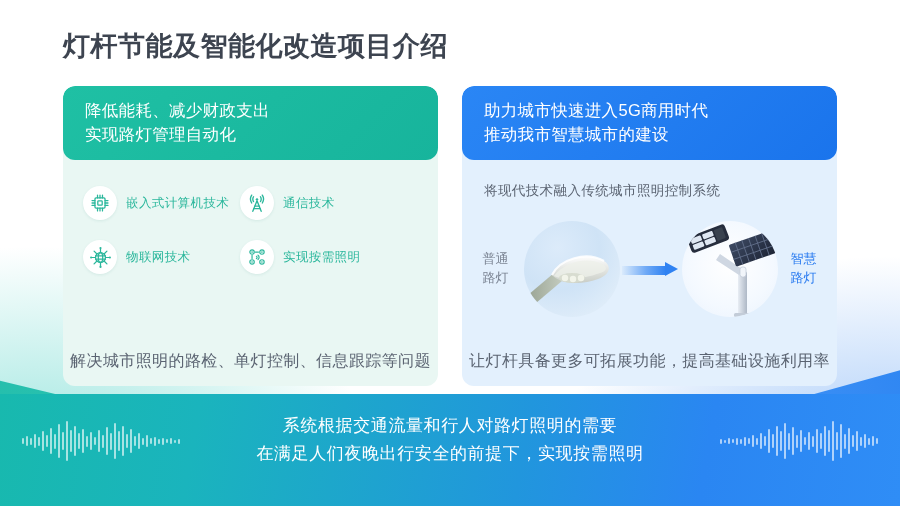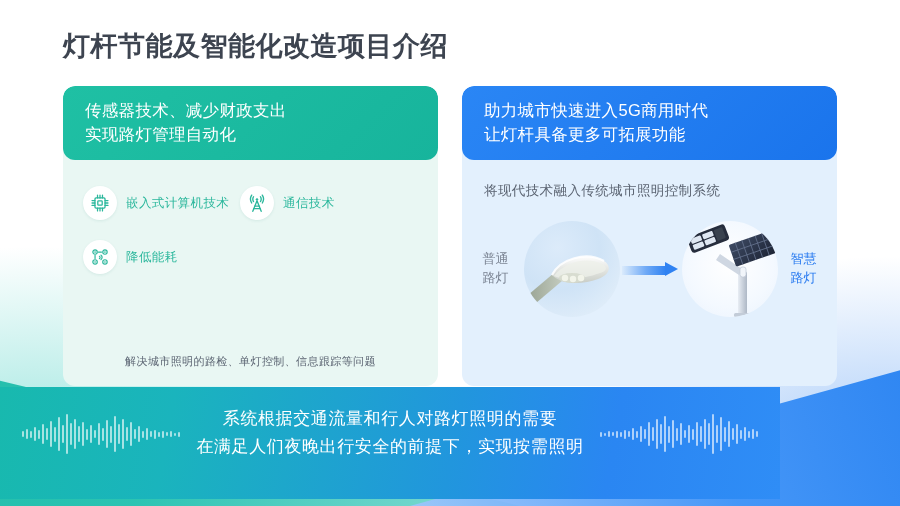--- a/index.html
+++ b/index.html
@@ -115,25 +115,25 @@
   }
 
   
   .lamp-art{position:absolute;inset:0;}
 
   
   .card-foot{
     position:absolute;left:0;bottom:0;width:100%;height:50px;
     display:flex;align-items:center;justify-content:center;box-sizing:border-box;
   }
-  .card-foot-text{font-size:11px;color:#5b6472;letter-spacing:.4px;white-space:nowrap;}
+  .card-foot-text{font-size:16px;color:#5b6472;letter-spacing:.4px;white-space:nowrap;}
 
   
   .banner{
-    position:absolute;left:0;bottom:7px;width:780px;height:112px;
+    position:absolute;left:0;bottom:0;width:900px;height:112px;
     background:linear-gradient(100deg,#18b9ae 0%,#1ab4bd 22%,#2196dd 58%,#2a86f2 78%,#2f8df6 100%);
     overflow:hidden;
   }
   .banner-text{
     position:absolute;left:0;right:0;top:18px;
     text-align:center;color:#ffffff;font-size:17px;line-height:1.62;
     white-space:pre-line;letter-spacing:.6px;
   }
   .wave{position:absolute;top:18px;height:58px;display:flex;align-items:center;gap:2px;}
   .wave.left{left:22px;}
@@ -149,21 +149,21 @@
   <div class="bg-soft-left"></div>
   <div class="bg-soft-right"></div>
   <div class="bg-wedge-left"></div>
   <div class="bg-wedge-right"></div>
 
   <div class="page-title">灯杆节能及智能化改造项目介绍</div>
 
   <div class="card left">
 
     <div class="card-head">
-      <div class="card-head-text">传感器技术、减少财政支出
+      <div class="card-head-text">降低能耗、减少财政支出
 实现路灯管理自动化</div>
     </div>
 
 
     <div class="tech-grid">
 
       <div class="tech-item">
         <span class="tech-badge">
           <svg width="22" height="22" viewBox="0 0 24 24" fill="none" stroke="#2bb79c" stroke-width="1.4" stroke-linecap="round">
             <rect x="6.5" y="6.5" width="11" height="11" rx="1.2"></rect>
@@ -183,51 +183,67 @@
             <path d="M8.2 5.2a5 5 0 0 0 0 5.2M15.8 5.2a5 5 0 0 1 0 5.2"></path>
             <path d="M6.2 3.4a8 8 0 0 0 0 8.6M17.8 3.4a8 8 0 0 1 0 8.6"></path>
             <circle cx="12" cy="8" r="1.3" fill="#2bb79c" stroke="none"></circle>
             <path d="M12 9.6 L7.4 21 M12 9.6 L16.6 21"></path>
             <path d="M9.6 15.4h4.8M8.6 18.2h6.8"></path>
           </svg>
         </span>
         <span class="tech-label">通信技术</span>
       </div>
 
+      <div class="tech-item">
+        <span class="tech-badge">
+          <svg width="23" height="23" viewBox="0 0 24 24" fill="none" stroke="#2bb79c" stroke-width="1.3" stroke-linecap="round">
+            <circle cx="12" cy="12" r="5.2"></circle>
+            <ellipse cx="12" cy="12" rx="2.3" ry="5.2"></ellipse>
+            <path d="M6.9 10.2h10.2M6.9 13.8h10.2"></path>
+            <path d="M12 6.8V2.6M12 21.4v-4.2M6.8 12H2.6M21.4 12h-4.2"></path>
+            <path d="M8.3 8.3 5.3 5.3M15.7 15.7l3 3M15.7 8.3l3-3M8.3 15.7l-3 3"></path>
+            <circle cx="12" cy="2.2" r="1.1" fill="#2bb79c" stroke="none"></circle>
+            <circle cx="12" cy="21.8" r="1.1" fill="#2bb79c" stroke="none"></circle>
+            <circle cx="2.2" cy="12" r="1.1" fill="#2bb79c" stroke="none"></circle>
+            <circle cx="21.8" cy="12" r="1.1" fill="#2bb79c" stroke="none"></circle>
+          </svg>
+        </span>
+        <span class="tech-label">物联网技术</span>
+      </div>
 
       <div class="tech-item">
         <span class="tech-badge">
           <svg width="22" height="22" viewBox="0 0 24 24" fill="none" stroke="#2bb79c" stroke-width="1.3" stroke-linecap="round">
             <circle cx="6.6" cy="6.6" r="2.4"></circle>
             <circle cx="17.4" cy="6.6" r="2.4"></circle>
             <circle cx="6.6" cy="17.4" r="2.4"></circle>
             <circle cx="17.4" cy="17.4" r="2.4"></circle>
             <circle cx="6.6" cy="6.6" r="0.9" fill="#2bb79c" stroke="none"></circle>
             <circle cx="17.4" cy="6.6" r="0.9" fill="#2bb79c" stroke="none"></circle>
             <circle cx="6.6" cy="17.4" r="0.9" fill="#2bb79c" stroke="none"></circle>
             <circle cx="17.4" cy="17.4" r="0.9" fill="#2bb79c" stroke="none"></circle>
             <path d="M10.2 6.6h3.4M6.6 10.2v3.4"></path>
             <path d="M11.4 11.2c.9.5.9 1.9 0 2.5M13.1 10c1.6 1 1.6 3.7 0 4.8"></path>
           </svg>
         </span>
-        <span class="tech-label">降低能耗</span>
+        <span class="tech-label">实现按需照明</span>
       </div>
 
     </div>
 
     <div class="card-foot">
       <span class="card-foot-text">解决城市照明的路检、单灯控制、信息跟踪等问题</span>
     </div>
   </div>
 
   <div class="card right">
 
     <div class="card-head">
       <div class="card-head-text">助力城市快速进入5G商用时代
-让灯杆具备更多可拓展功能</div>
+推动我市智慧城市的建设</div>
     </div>
 
     <div class="card-sub">将现代技术融入传统城市照明控制系统</div>
 
     <div class="lamp-row">
 
       <div class="lamp-side">普通
 路灯</div>
 
       <div class="lamp-circle plain">
@@ -287,20 +303,23 @@
           </g>
           <rect x="58" y="46" width="6" height="10" rx="2.4" fill="#f1f5fa" stroke="#c4cdd9" stroke-width=".8"></rect>
           <rect x="52" y="92" width="17" height="4" rx="1.6" fill="#c3ccd8"></rect>
         </svg>
       </div>
 
       <div class="lamp-side smart">智慧
 路灯</div>
     </div>
 
+    <div class="card-foot">
+      <span class="card-foot-text">让灯杆具备更多可拓展功能，提高基础设施利用率</span>
+    </div>
   </div>
 
   <div class="banner">
     <div class="wave left">
         <i style="height: 6px;"></i>
         <i style="height: 10px;"></i>
         <i style="height: 7px;"></i>
         <i style="height: 14px;"></i>
         <i style="height: 9px;"></i>
         <i style="height: 20px;"></i>

